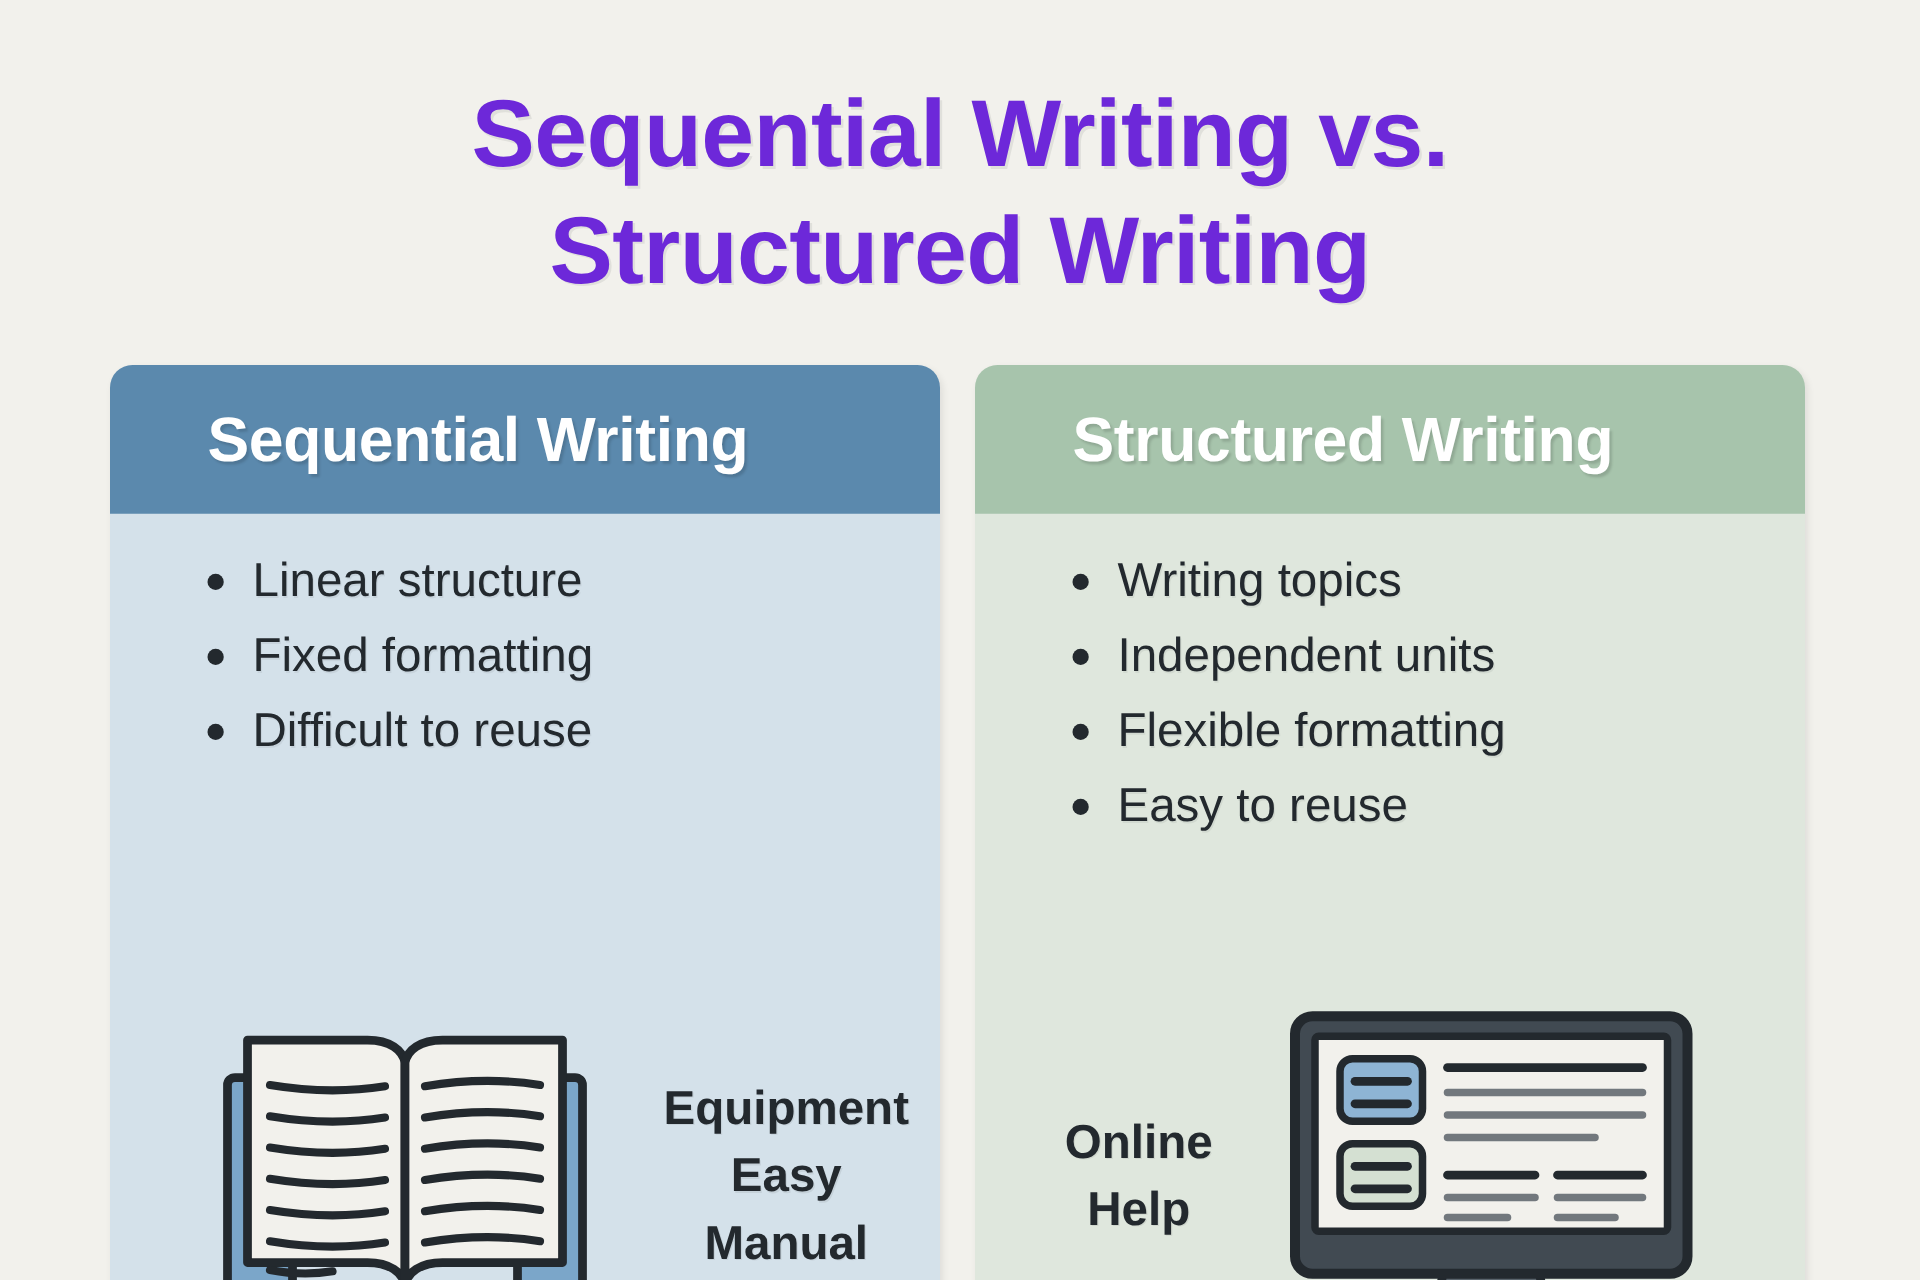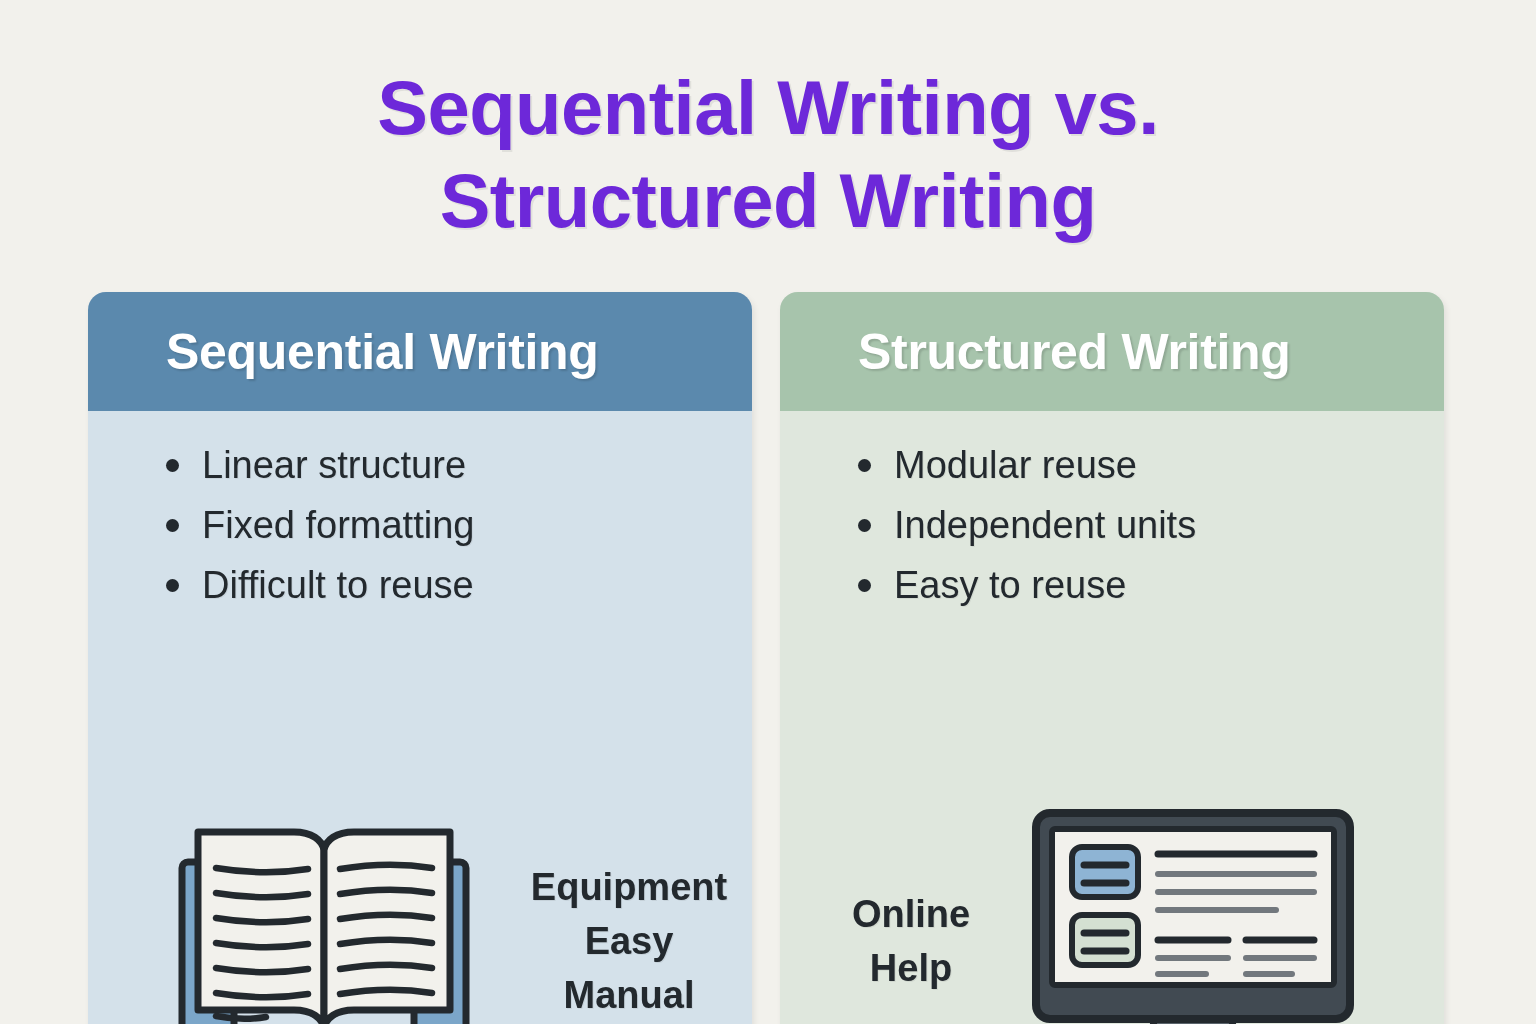--- a/index.html
+++ b/index.html
@@ -189,25 +189,29 @@
     </div>
   </section>
 
   <section class="card" id="card-right">
 
     <div class="card-header">Structured Writing</div>
 
     <ul class="bullets">
       <li>
         <span class="bullet-dot"></span>
-        <span>Modular reuse</span>
+        <span>Writing topics</span>
       </li>
       <li>
         <span class="bullet-dot"></span>
         <span>Independent units</span>
+      </li>
+      <li>
+        <span class="bullet-dot"></span>
+        <span>Flexible formatting</span>
       </li>
       <li>
         <span class="bullet-dot"></span>
         <span>Easy to reuse</span>
       </li>
     </ul>
 
     <div class="icon-row">
 
       <div class="caption" style="width:182px;">

